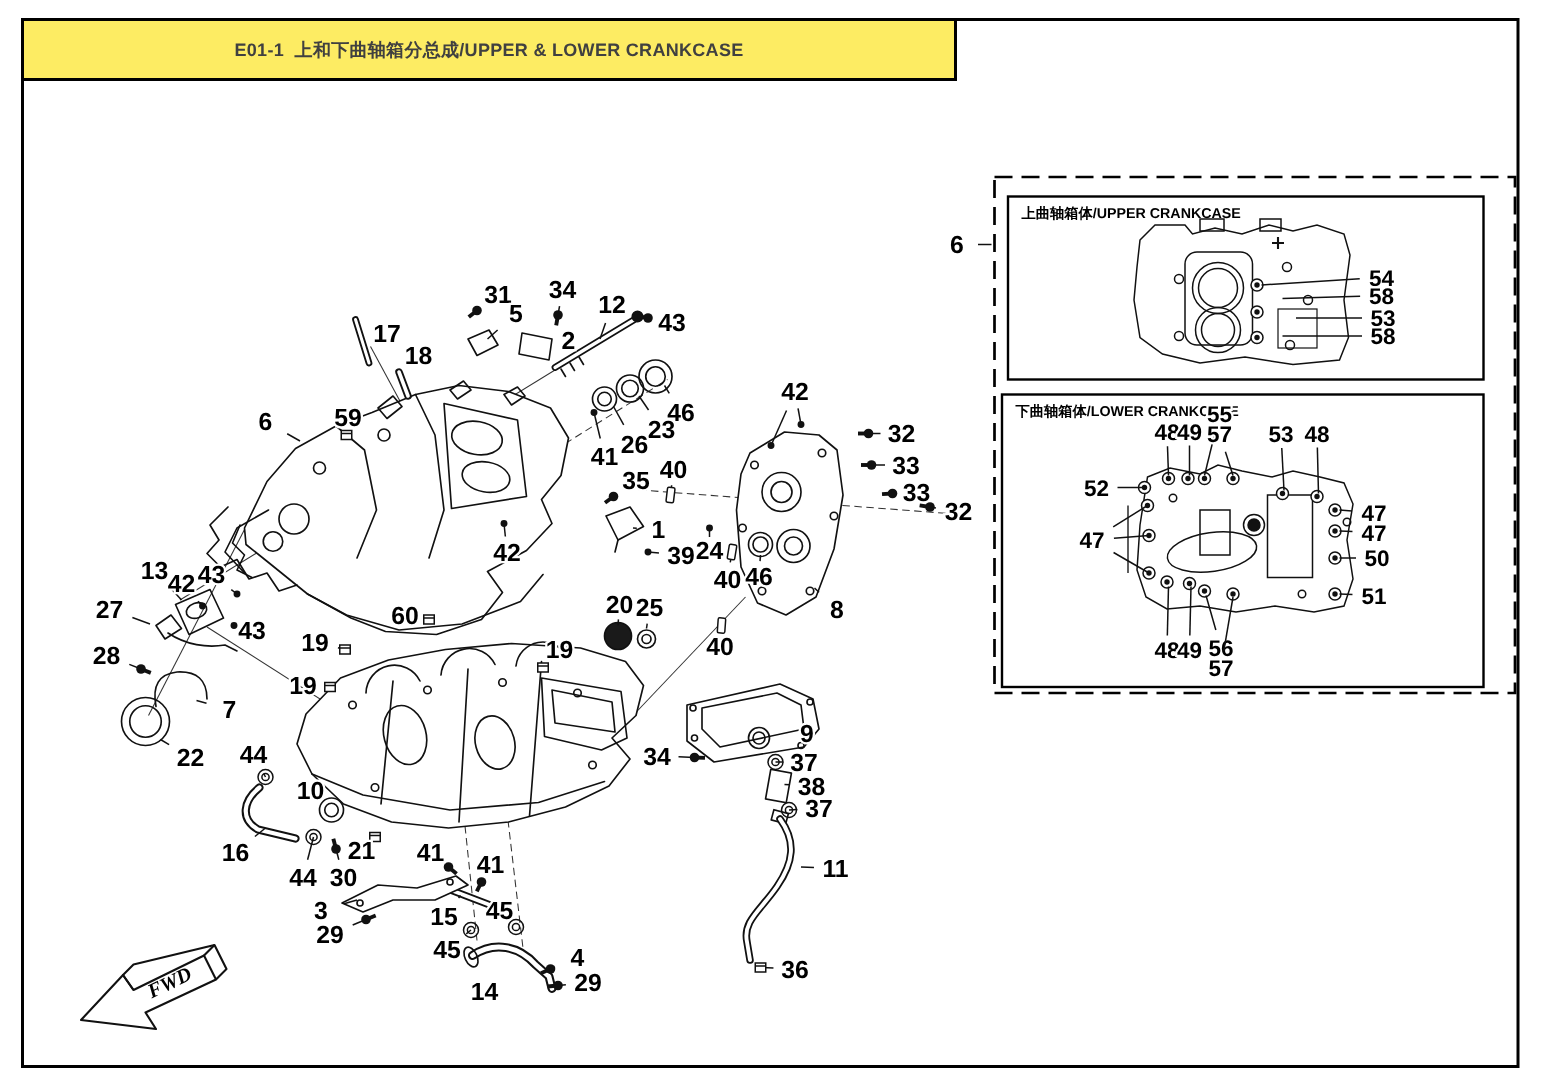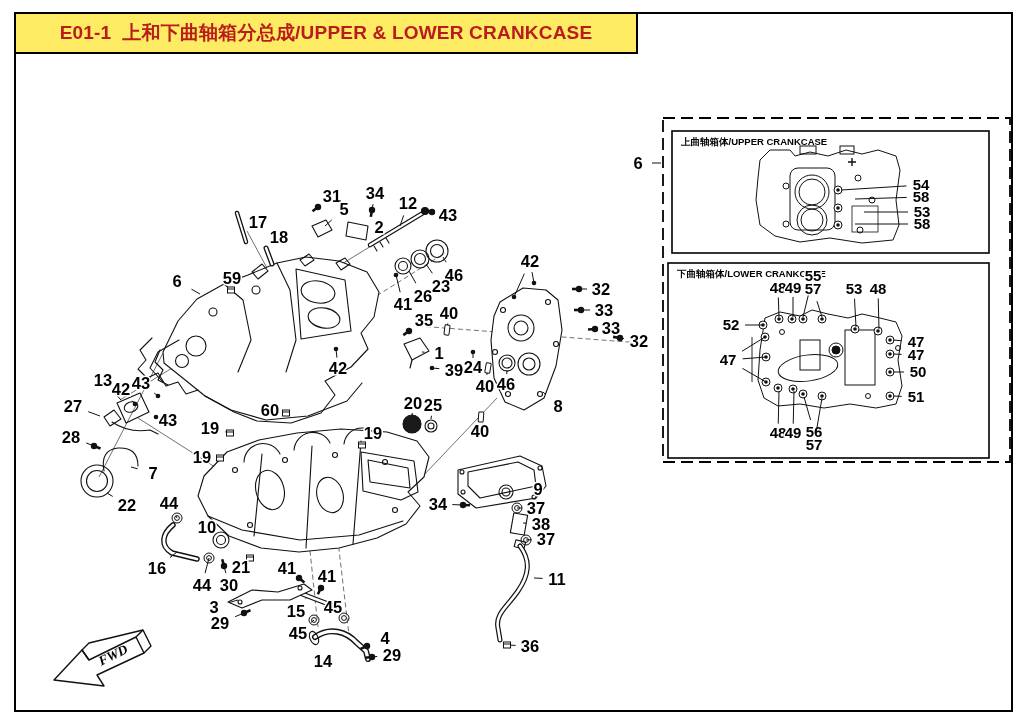--- a/index.html
+++ b/index.html
@@ -3,21 +3,21 @@
 <meta charset="utf-8">
 <style>
   html,body{margin:0;padding:0;background:#fff;}
   .page{position:relative;width:1027px;height:726px;background:#fff;overflow:hidden;
         font-family:"Liberation Sans",sans-serif;}
   .outer-border{position:absolute;left:14px;top:12px;width:999px;height:700px;
         border:2px solid #000;box-sizing:border-box;}
   .title-bar{position:absolute;left:14px;top:12px;width:624px;height:42px;
         border:2.5px solid #000;box-sizing:border-box;display:flex;align-items:center;
         justify-content:center;background:#fdec63;}
-  .title-text{font-size:19px;font-weight:bold;color:#b91c1c;white-space:pre;letter-spacing:.2px;}
+  .title-text{font-size:12px;font-weight:bold;color:#404040;white-space:pre;letter-spacing:.2px;}
   svg{position:absolute;left:0;top:0;}
   .num{font-weight:bold;fill:#000;stroke:#fff;stroke-width:3px;paint-order:stroke;
        text-anchor:middle;font-family:"Liberation Sans",sans-serif;}
   .inset-label{font-weight:bold;font-size:9.5px;fill:#000;font-family:"Liberation Sans",sans-serif;}
   .leader{stroke:#111;stroke-width:1;fill:none;}
 </style>
 </head>
 <body>
 
 <div class="page">

